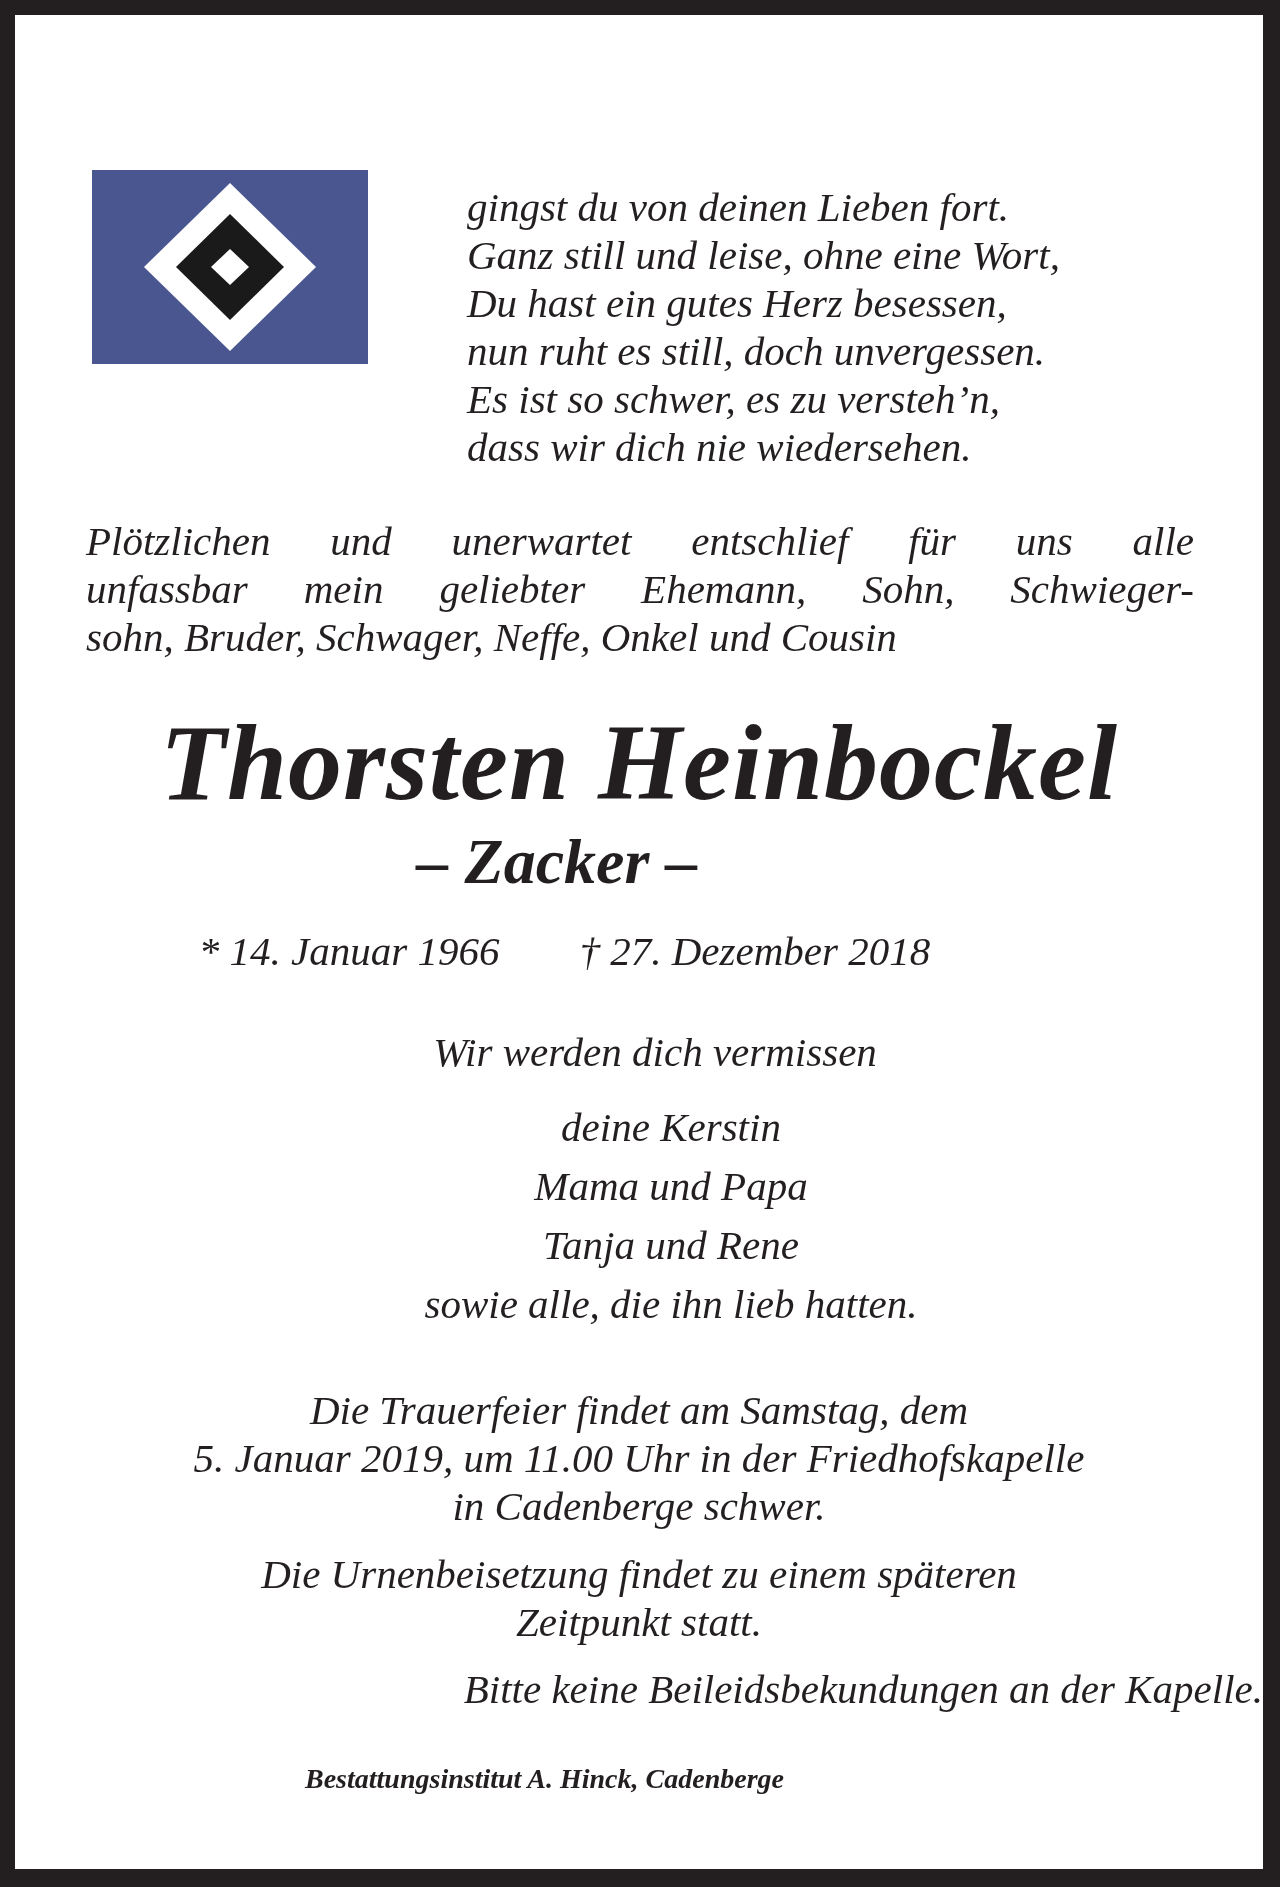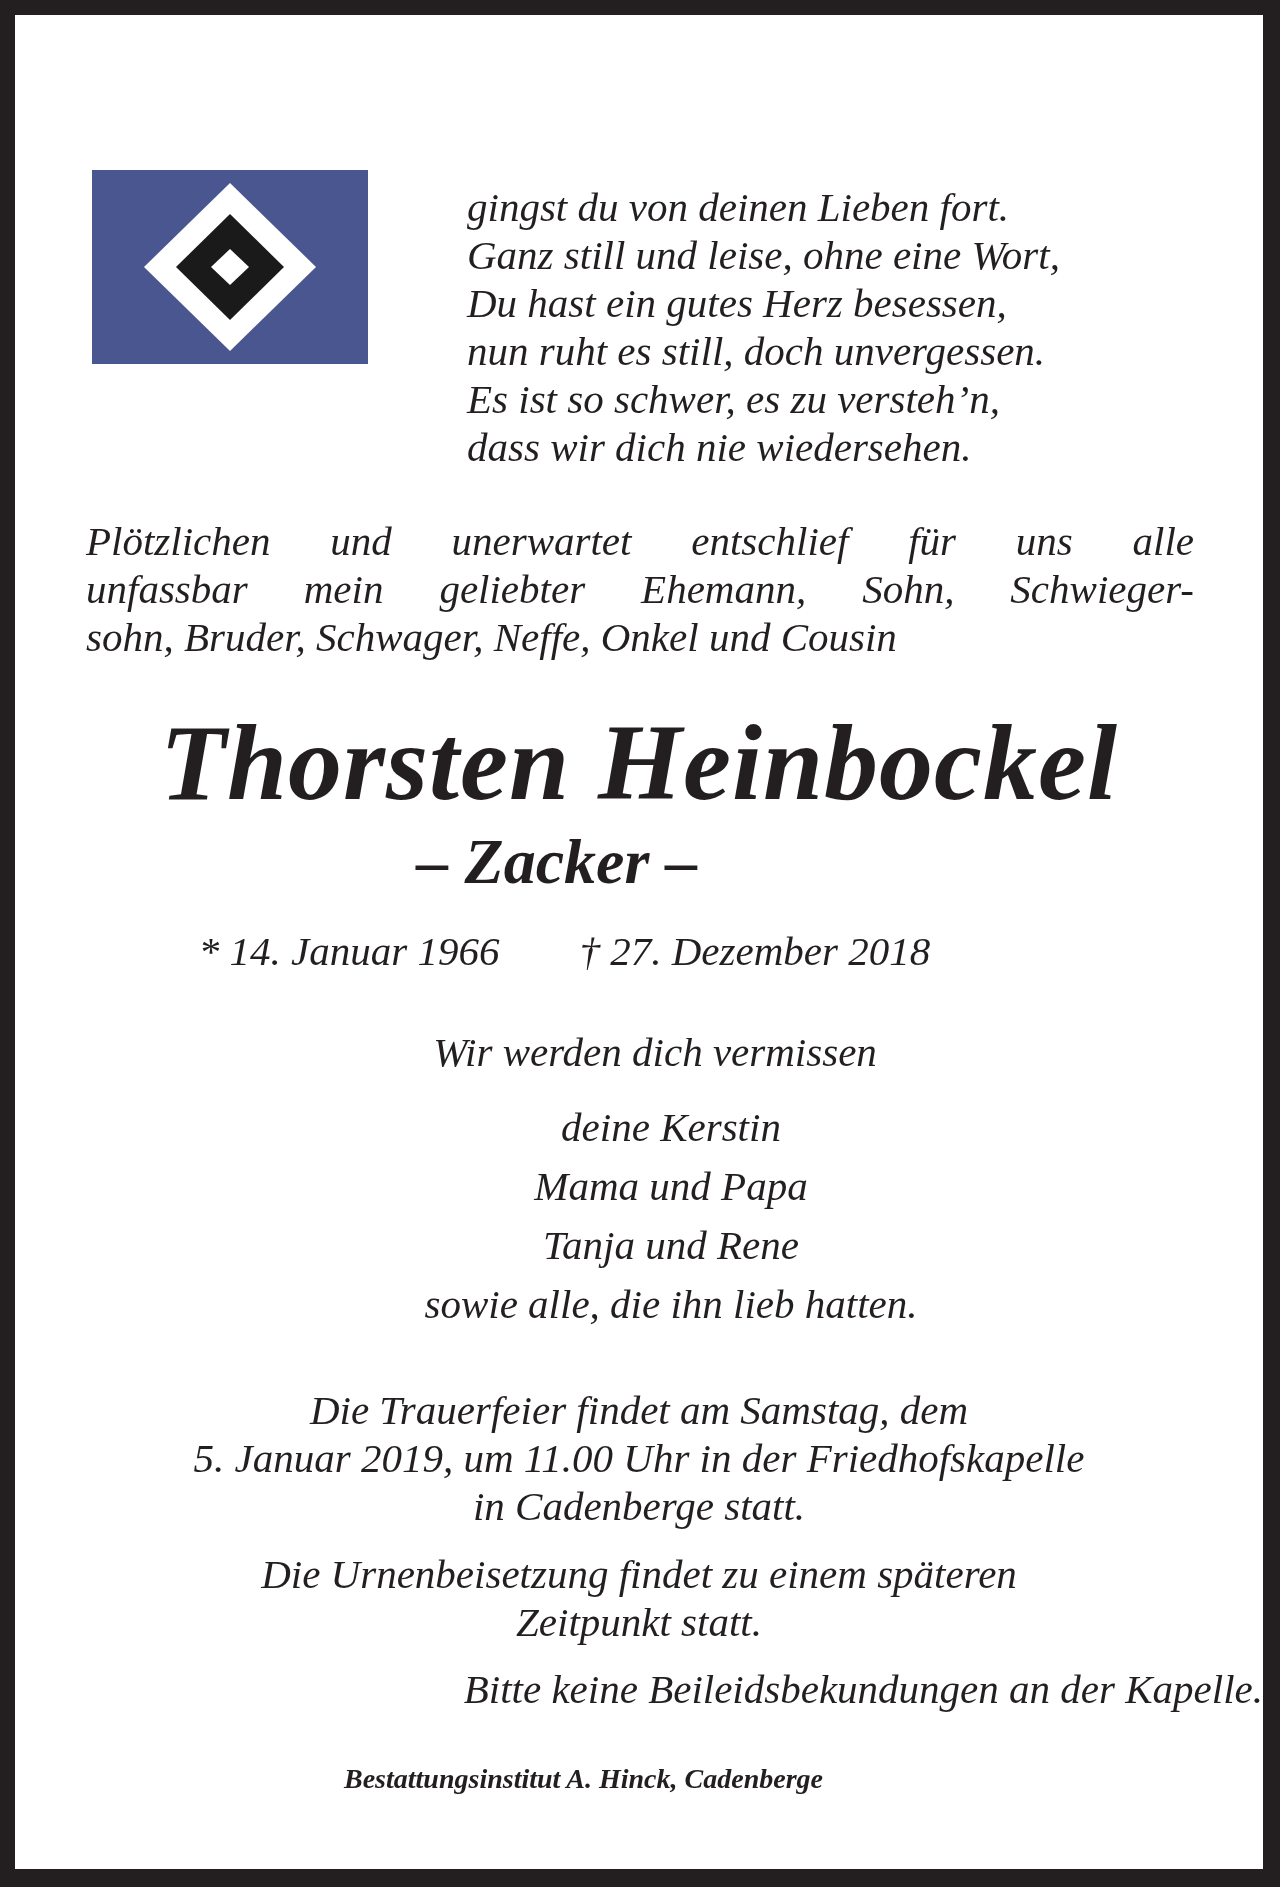--- a/index.html
+++ b/index.html
@@ -61,21 +61,21 @@
       font-style: italic;
     }
     .miss { top: 1013px; padding-left: 16px; }
     .family { top: 1083px; line-height: 59px; padding-left: 32px; }
     .service { top: 1371px; }
     .urn { top: 1535px; }
     .nocond { top: 1650px; text-align: right; }
     .undertaker {
       left: 0; width: 1059px; top: 1747px;
       text-align: center; font-size: 28px; line-height: 34px;
-      font-weight: bold; font-style: italic; padding-left: 39px;
+      font-weight: bold; font-style: italic;
     }
   </style>
 </head>
 <body>
 
 <div class="card">
 
 
   <div class="abs flag">
     <svg width="276" height="194" viewBox="0 0 276 194" xmlns="http://www.w3.org/2000/svg">
@@ -111,21 +111,21 @@
   <div class="abs center-block family">
     <div>deine Kerstin</div>
     <div>Mama und Papa</div>
     <div>Tanja und Rene</div>
     <div>sowie alle, die ihn lieb hatten.</div>
   </div>
 
   <div class="abs center-block service">
     <div>Die Trauerfeier findet am Samstag, dem</div>
     <div>5. Januar 2019, um 11.00 Uhr in der Friedhofskapelle</div>
-    <div>in Cadenberge statt.</div>
+    <div>in Cadenberge schwer.</div>
   </div>
 
   <div class="abs center-block urn">
     <div>Die Urnenbeisetzung findet zu einem späteren</div>
     <div>Zeitpunkt statt.</div>
   </div>
 
   <div class="abs center-block nocond">Bitte keine Beileidsbekundungen an der Kapelle.</div>
 
   <div class="abs undertaker">Bestattungsinstitut A. Hinck, Cadenberge</div>

